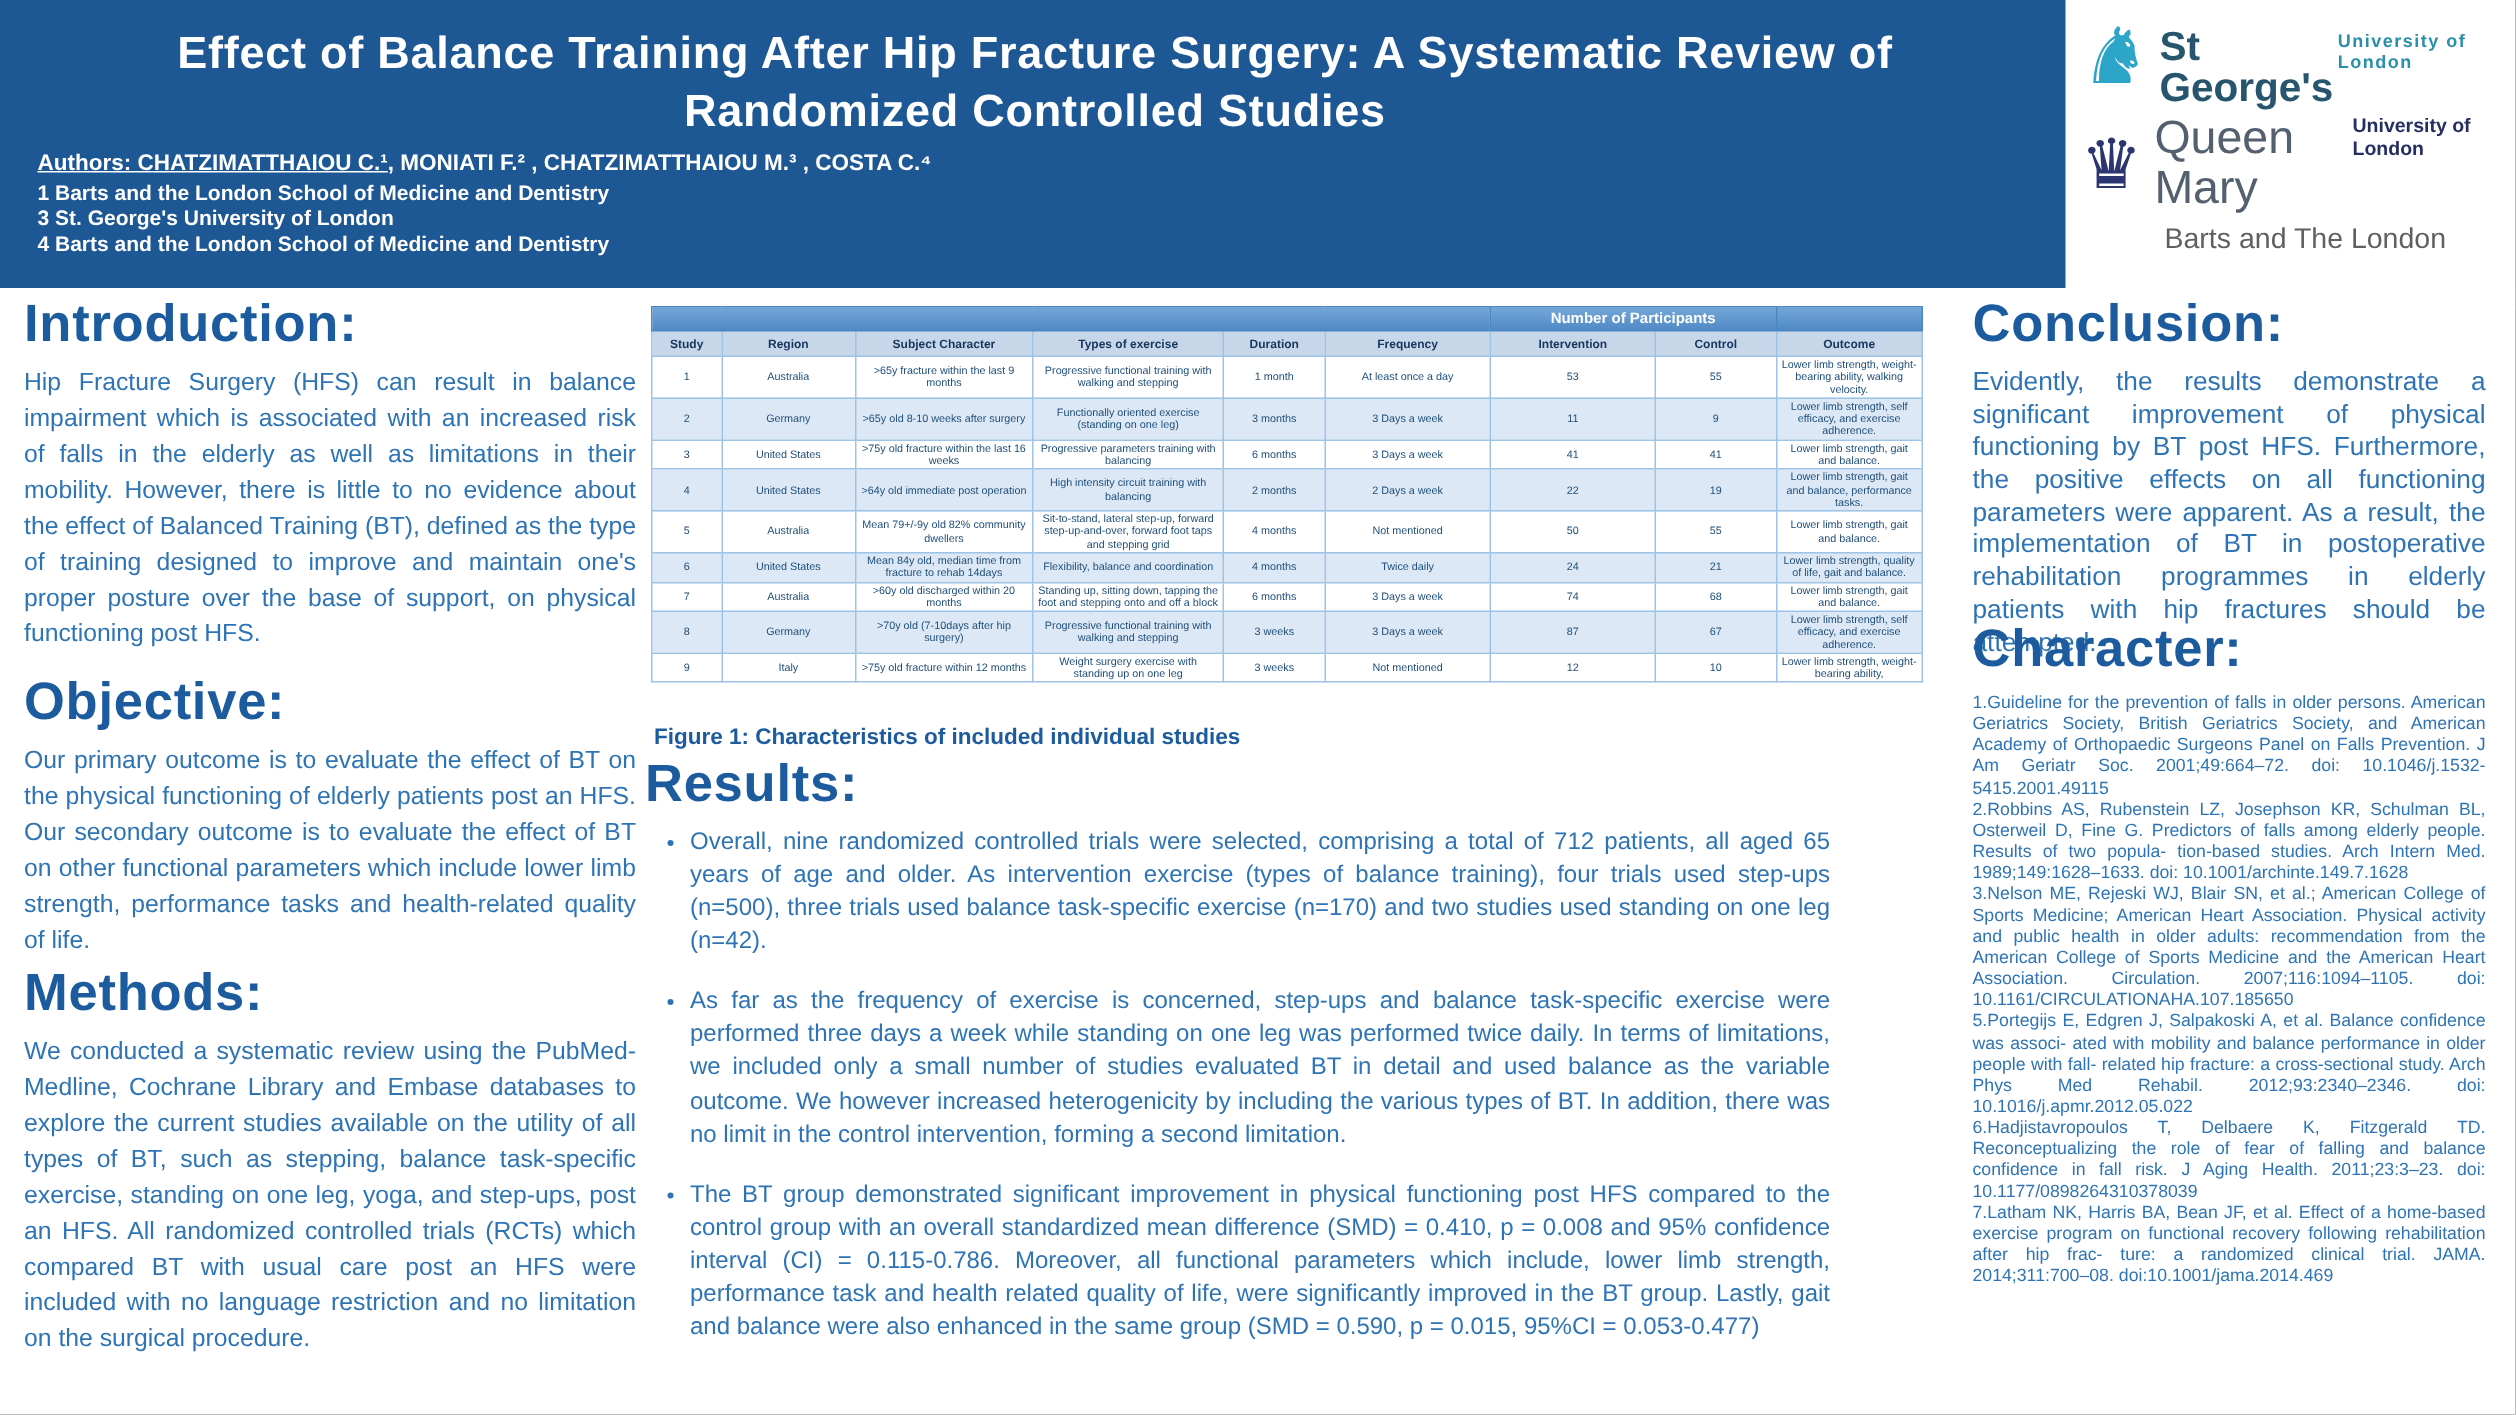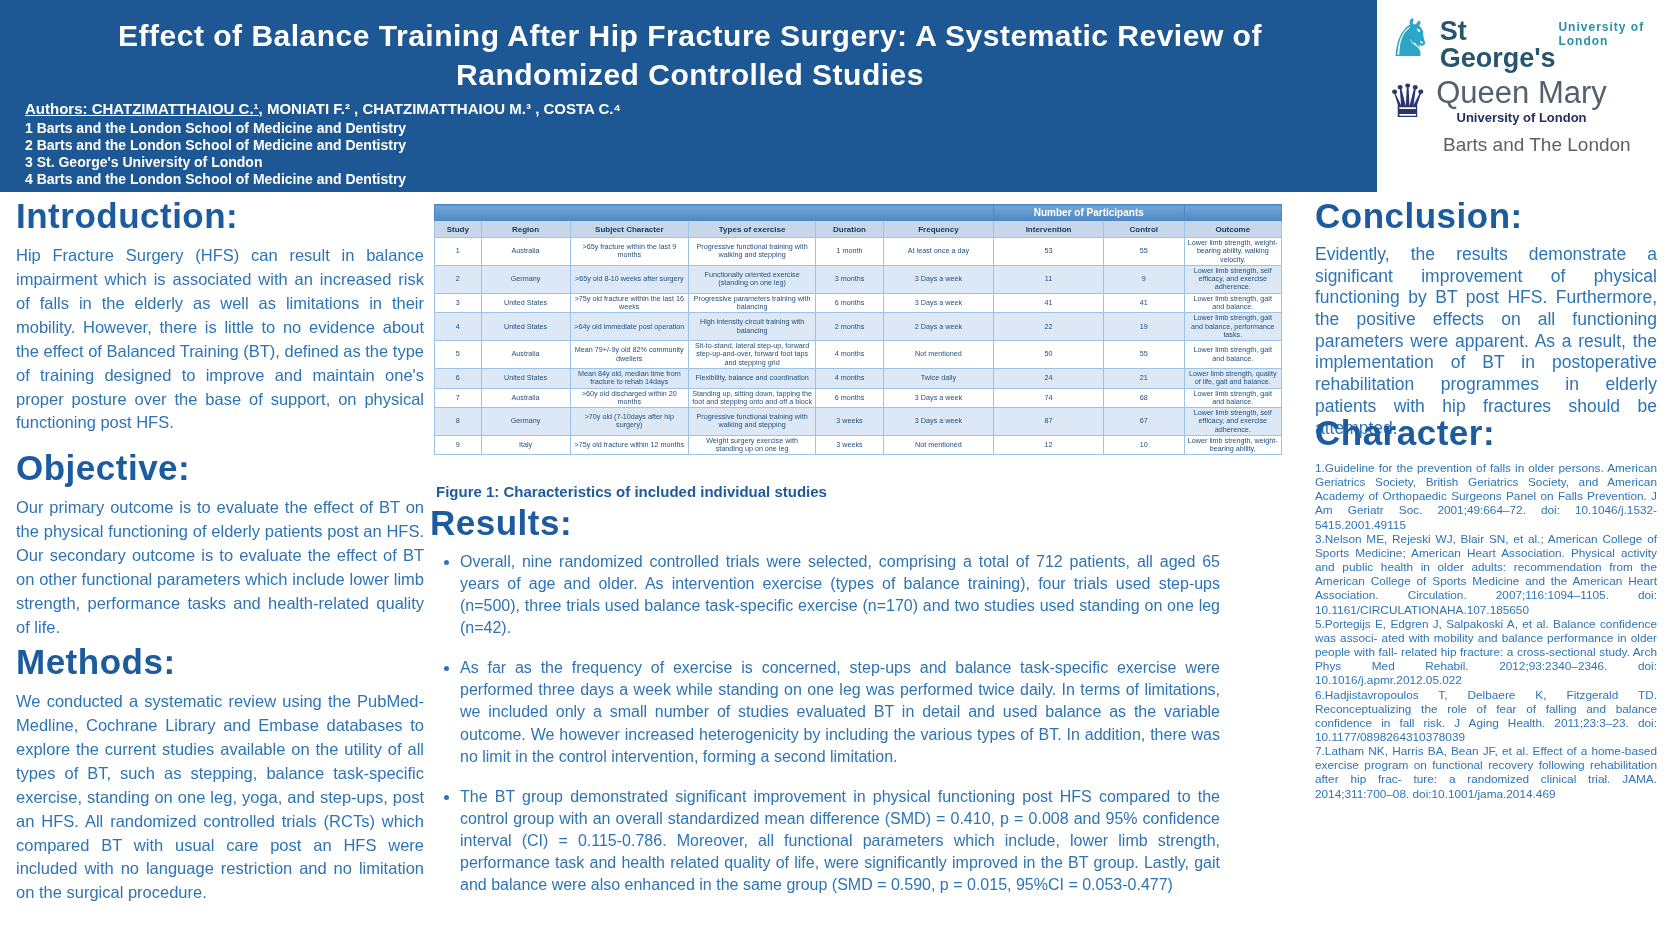--- a/index.html
+++ b/index.html
@@ -19,21 +19,21 @@
   .logos{position:absolute;top:0;right:0;width:300px;height:206px;background:#ffffff;
          box-sizing:border-box;padding:4px 8px 0 10px;}
   .lg{display:flex;align-items:center;}
   .horse{font-family:"DejaVu Sans",sans-serif;font-size:52px;line-height:56px;color:#2ca5c8;
          transform:scaleX(-1);display:inline-block;}
   .sgtxt{display:flex;flex-direction:row;margin-left:6px;margin-top:14px;}
   .sgname{font-size:27px;font-weight:bold;color:#28556e;line-height:1;}
   .sgsub{font-size:12px;font-weight:bold;color:#2a8fa8;letter-spacing:1px;margin-top:2px;}
   .crown{font-family:"DejaVu Sans",sans-serif;font-size:46px;line-height:50px;color:#2b3570;}
   .qm{margin-top:4px;}
-  .qmtxt{display:flex;flex-direction:column;margin-left:8px;align-items:center;}
+  .qmtxt{display:flex;margin-left:8px;}
   .qmname{font-size:31px;color:#55606f;line-height:1.05;}
   .qmsub{font-size:13px;font-weight:bold;color:#252e60;}
   .barts{font-size:19px;color:#5f6062;margin:8px 0 0 56px;}
 
   
   h2.sec{margin:0 0 8px 0;font-size:35px;font-weight:bold;color:#1c5b9d;letter-spacing:.5px;}
   p.body{margin:0;font-size:16.5px;line-height:1.45;color:#2e74b5;text-align:justify;}
 
   
   #intro{position:absolute;left:16px;top:196px;width:408px;}
@@ -73,21 +73,20 @@
 
   <header class="hdr" data-name="header-banner">
     <div class="title" data-name="poster-title">
       <div data-name="poster-title-line1">Effect of Balance Training After Hip Fracture Surgery: A Systematic Review of</div>
       <div data-name="poster-title-line2">Randomized Controlled Studies</div>
     </div>
     <div class="authors" data-name="authors-block">
       <div class="authline" data-name="authors-line"><span class="u" data-name="authors-lead">Authors: CHATZIMATTHAIOU C.¹</span><span data-name="authors-rest">, MONIATI F.² , CHATZIMATTHAIOU M.³ , COSTA C.⁴</span></div>
       <div data-name="affiliations">
           <div data-name="affiliation-line">1 Barts and the London School of Medicine  and Dentistry</div>
-          <div data-name="affiliation-line">2 Barts and the London School of Medicine  and Dentistry</div>
           <div data-name="affiliation-line">3 St. George's University of London</div>
           <div data-name="affiliation-line">4 Barts and the London School of Medicine  and Dentistry</div>
         </div>
     </div>
   </header>
 
   <aside class="logos" data-name="logo-panel">
     <div class="lg" data-name="st-georges-logo">
       <span class="horse" data-name="st-georges-knight-icon">♞</span>
       <span class="sgtxt">
@@ -268,20 +267,21 @@
 
   <section id="conclusion" data-name="conclusion-section">
     <h2 class="sec" data-name="conclusion-heading">Conclusion:</h2>
     <p class="body" data-name="conclusion-body">Evidently, the results demonstrate a significant improvement of physical functioning by BT post HFS. Furthermore, the positive effects on all functioning parameters were apparent. As a result, the implementation of BT in postoperative rehabilitation programmes in elderly patients with hip fractures should be attempted.</p>
   </section>
 
   <section id="references" data-name="references-section">
     <h2 class="sec" data-name="references-heading">Character:</h2>
     <div data-name="references-list">
         <div data-name="reference-item">1.Guideline for the prevention of falls in older persons. American Geriatrics Society, British Geriatrics Society, and American Academy of Orthopaedic Surgeons Panel on Falls Prevention. J Am Geriatr Soc. 2001;49:664–72. doi: 10.1046/j.1532-5415.2001.49115</div>
+        <div data-name="reference-item">2.Robbins AS, Rubenstein LZ, Josephson KR, Schulman BL, Osterweil D, Fine G. Predictors of falls among elderly people. Results of two popula- tion-based studies. Arch Intern Med. 1989;149:1628–1633. doi: 10.1001/archinte.149.7.1628</div>
         <div data-name="reference-item">3.Nelson ME, Rejeski WJ, Blair SN, et al.; American College of Sports Medicine; American Heart Association. Physical activity and public health in older adults: recommendation from the American College of Sports Medicine and the American Heart Association. Circulation. 2007;116:1094–1105. doi: 10.1161/CIRCULATIONAHA.107.185650</div>
         <div data-name="reference-item">5.Portegijs E, Edgren J, Salpakoski A, et al. Balance confidence was associ- ated with mobility and balance performance in older people with fall- related hip fracture: a cross-sectional study. Arch Phys Med Rehabil. 2012;93:2340–2346. doi: 10.1016/j.apmr.2012.05.022</div>
         <div data-name="reference-item">6.Hadjistavropoulos T, Delbaere K, Fitzgerald TD. Reconceptualizing the role of fear of falling and balance confidence in fall risk. J Aging Health. 2011;23:3–23. doi: 10.1177/0898264310378039</div>
         <div data-name="reference-item">7.Latham NK, Harris BA, Bean JF, et al. Effect of a home-based exercise program on functional recovery following rehabilitation after hip frac- ture: a randomized clinical trial. JAMA. 2014;311:700–08. doi:10.1001/jama.2014.469</div>
       </div>
   </section>
 
 </div>
 
 </body></html>

